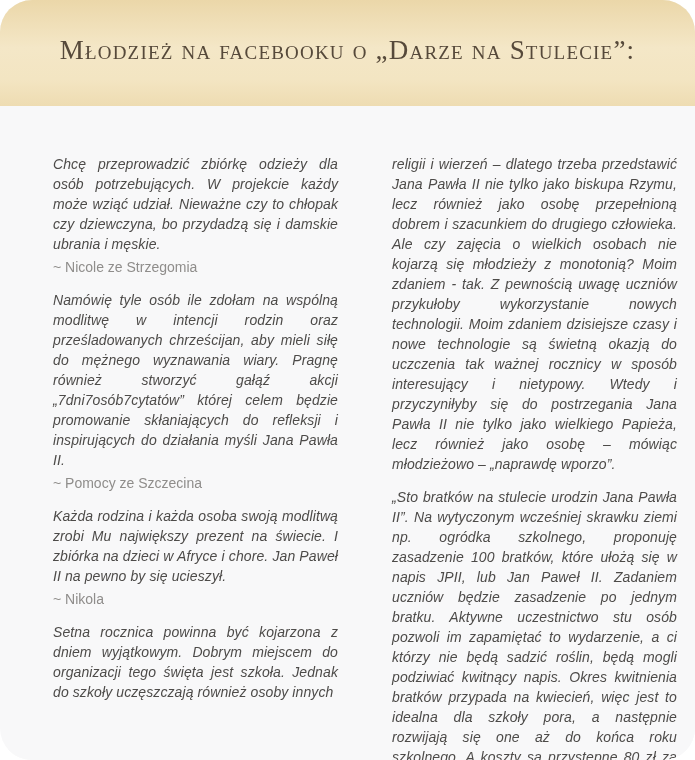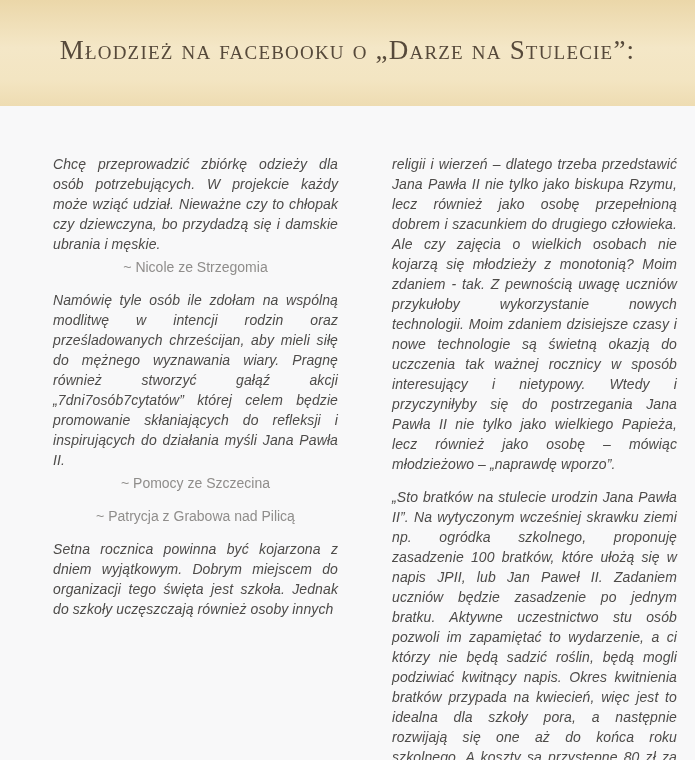--- a/index.html
+++ b/index.html
@@ -6,20 +6,21 @@
     margin: 0;
     padding: 0;
   }
   .page {
     position: relative;
     width: 695px;
     height: 760px;
     overflow: hidden;
     background: #f8f8f9;
     font-family: "Liberation Sans", sans-serif;
+    border-radius: 32px;
   }
   .header {
     position: absolute;
     top: 0; left: 0;
     width: 695px;
     height: 106px;
     background: linear-gradient(180deg, #ebd7a9 0%, #f4e7c7 45%, #f3e5c2 75%, #eedcb2 100%);
     display: flex;
     align-items: center;
     justify-content: center;
@@ -59,44 +60,45 @@
     letter-spacing: 0.1px;
     color: #4d4b49;
     text-align: justify;
   }
   .attribution {
     margin: 3px 0 0 0;
     font-style: normal;
     font-size: 14px;
     line-height: 20px;
     color: #8f8d8b;
-    text-align: center;
+    text-align: left;
   }
 </style>
 </head>
 <body>
 
 <div class="page">
   <div class="header">
     <div class="title">Młodzież na facebooku o „Darze na Stulecie”:</div>
   </div>
   <div class="body-area">
     <div class="col" id="col-left">
         <div class="quote">
           <p class="quote-text">Chcę przeprowadzić zbiórkę odzieży dla osób potrzebujących. W projekcie każdy może wziąć udział. Nieważne czy to chłopak czy dziewczyna, bo przydadzą się i damskie ubrania i męskie.</p>
           <p class="attribution">~ Nicole ze Strzegomia</p>
         </div>
         <div class="quote">
           <p class="quote-text">Namówię tyle osób ile zdołam na wspólną modlitwę w intencji rodzin oraz prześladowanych chrześcijan, aby mieli siłę do mężnego wyznawania wiary. Pragnę również stworzyć gałąź akcji „7dni7osób7cytatów” której celem będzie promowanie skłaniających do refleksji i inspirujących do działania myśli Jana Pawła II.</p>
           <p class="attribution">~ Pomocy ze Szczecina</p>
         </div>
         <div class="quote">
+          <p class="quote-text">Każda rodzina i każda osoba swoją modlitwą zrobi Mu największy prezent na świecie. I zbiórka na dzieci w Afryce i chore. Jan Paweł II na pewno by się ucieszył.</p>
+          <p class="attribution">~ Nikola</p>
         </div>
         <div class="quote">
-          <p class="attribution">~ Patrycja z Grabowa nad Pilicą</p>
         </div>
         <div class="quote">
           <p class="quote-text">Setna rocznica powinna być kojarzona z dniem wyjątkowym. Dobrym miejscem do organizacji tego święta jest szkoła. Jednak do szkoły uczęszczają również osoby innych</p>
         </div>
       </div>
     <div class="col" id="col-right">
         <div class="quote">
           <p class="quote-text">religii i wierzeń – dlatego trzeba przedstawić Jana Pawła II nie tylko jako biskupa Rzymu, lecz również jako osobę przepełnioną dobrem i szacunkiem do drugiego człowieka. Ale czy zajęcia o wielkich osobach nie kojarzą się młodzieży z monotonią? Moim zdaniem - tak. Z pewnością uwagę uczniów przykułoby wykorzystanie nowych technologii. Moim zdaniem dzisiejsze czasy i nowe technologie są świetną okazją do uczczenia tak ważnej rocznicy w sposób interesujący i nietypowy. Wtedy i przyczyniłyby się do postrzegania Jana Pawła II nie tylko jako wielkiego Papieża, lecz również jako osobę – mówiąc młodzieżowo – „naprawdę wporzo”.</p>
         </div>
         <div class="quote">

